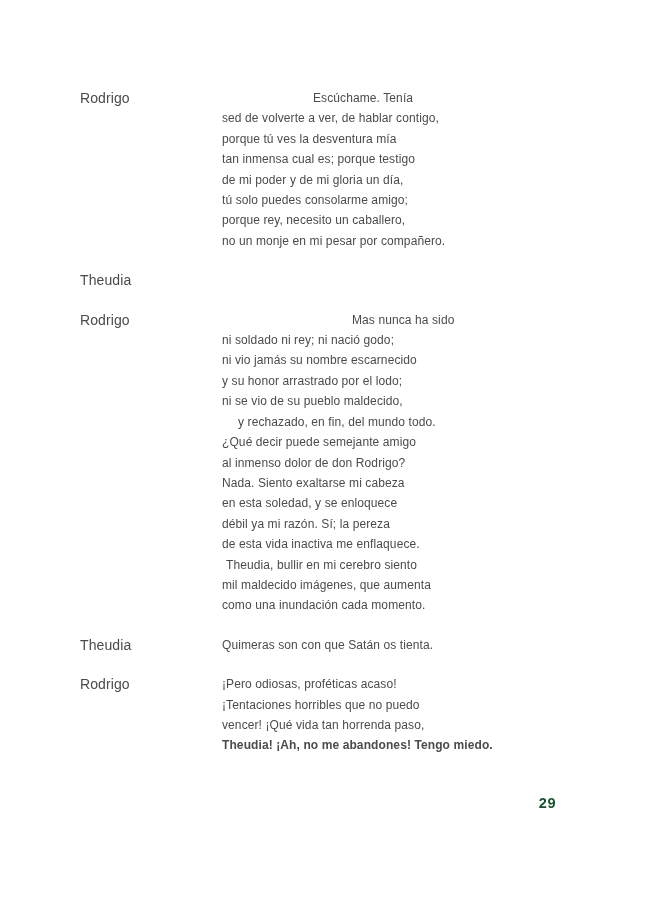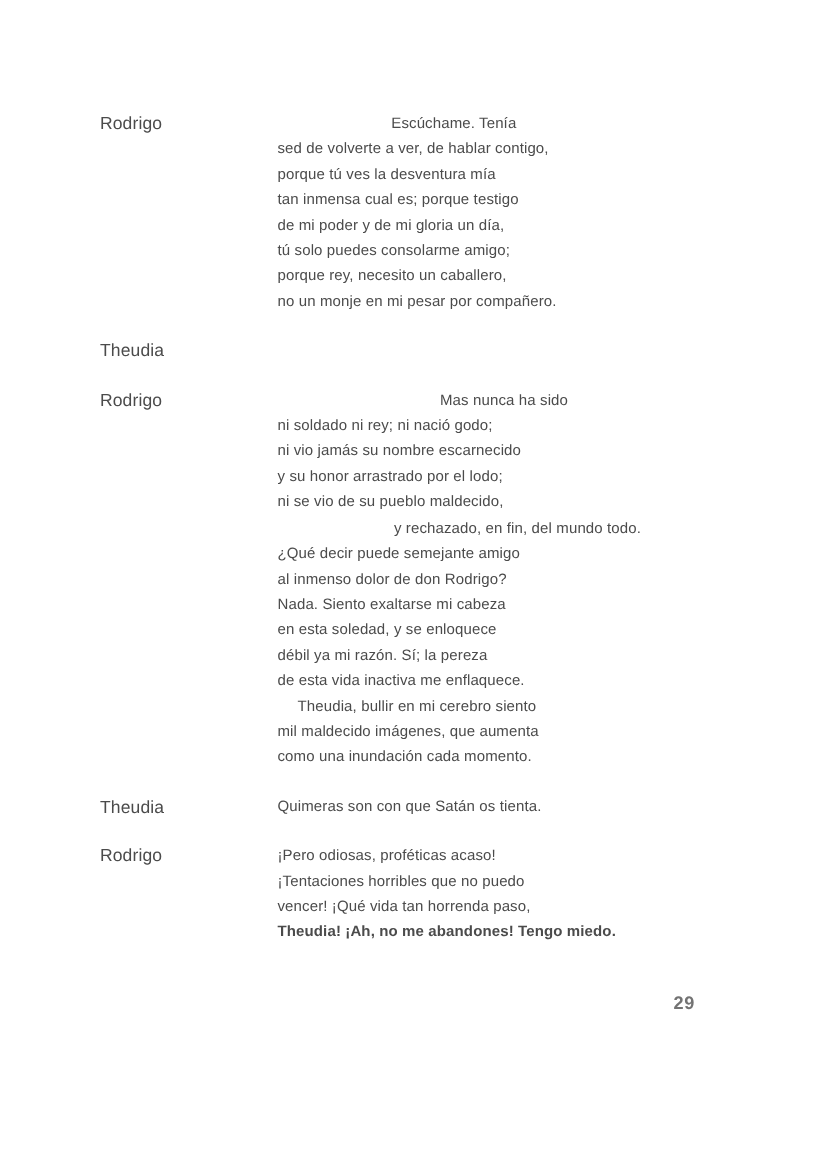--- a/index.html
+++ b/index.html
@@ -45,21 +45,21 @@
     line-height: 20.4px;
     letter-spacing: 0.1px;
     white-space: nowrap;
   }
   .page-number {
     position: absolute;
     top: 795px;
     right: 94px;
     font-size: 14.5px;
     font-weight: bold;
-    color: #737373;
+    color: #14532d;
     letter-spacing: 0.5px;
   }
 </style>
 </head>
 <body>
 
 <div class="page">
   <div class="blocks">
   <div class="dialogue-block">
     <div class="speaker">Rodrigo</div>
@@ -80,28 +80,28 @@
   </div>
 
   <div class="dialogue-block">
     <div class="speaker">Rodrigo</div>
     <div class="speech">
           <div class="speech-line" style="margin-left: 130px;">Mas nunca ha sido</div>
           <div class="speech-line" style="margin-left: 0px;">ni soldado ni rey; ni nació godo;</div>
           <div class="speech-line" style="margin-left: 0px;">ni vio jamás su nombre escarnecido</div>
           <div class="speech-line" style="margin-left: 0px;">y su honor arrastrado por el lodo;</div>
           <div class="speech-line" style="margin-left: 0px;">ni se vio de su pueblo maldecido,</div>
-          <div class="speech-line" style="margin-left: 16px; text-align: center;">y rechazado, en fin, del mundo todo.</div>
+          <div class="speech-line" style="margin-left: 16px;">y rechazado, en fin, del mundo todo.</div>
           <div class="speech-line" style="margin-left: 0px;">¿Qué decir puede semejante amigo</div>
           <div class="speech-line" style="margin-left: 0px;">al inmenso dolor de don Rodrigo?</div>
           <div class="speech-line" style="margin-left: 0px;">Nada. Siento exaltarse mi cabeza</div>
           <div class="speech-line" style="margin-left: 0px;">en esta soledad, y se enloquece</div>
           <div class="speech-line" style="margin-left: 0px;">débil ya mi razón. Sí; la pereza</div>
           <div class="speech-line" style="margin-left: 0px;">de esta vida inactiva me enflaquece.</div>
-          <div class="speech-line" style="margin-left: 16px;">Theudia, bullir en mi cerebro siento</div>
+          <div class="speech-line" style="margin-left: 4px;">Theudia, bullir en mi cerebro siento</div>
           <div class="speech-line" style="margin-left: 0px;">mil maldecido imágenes, que aumenta</div>
           <div class="speech-line" style="margin-left: 0px;">como una inundación cada momento.</div>
         </div>
   </div>
 
   <div class="dialogue-block">
     <div class="speaker">Theudia</div>
     <div class="speech">
           <div class="speech-line" style="margin-left: 0px;">Quimeras son con que Satán os tienta.</div>
         </div>

